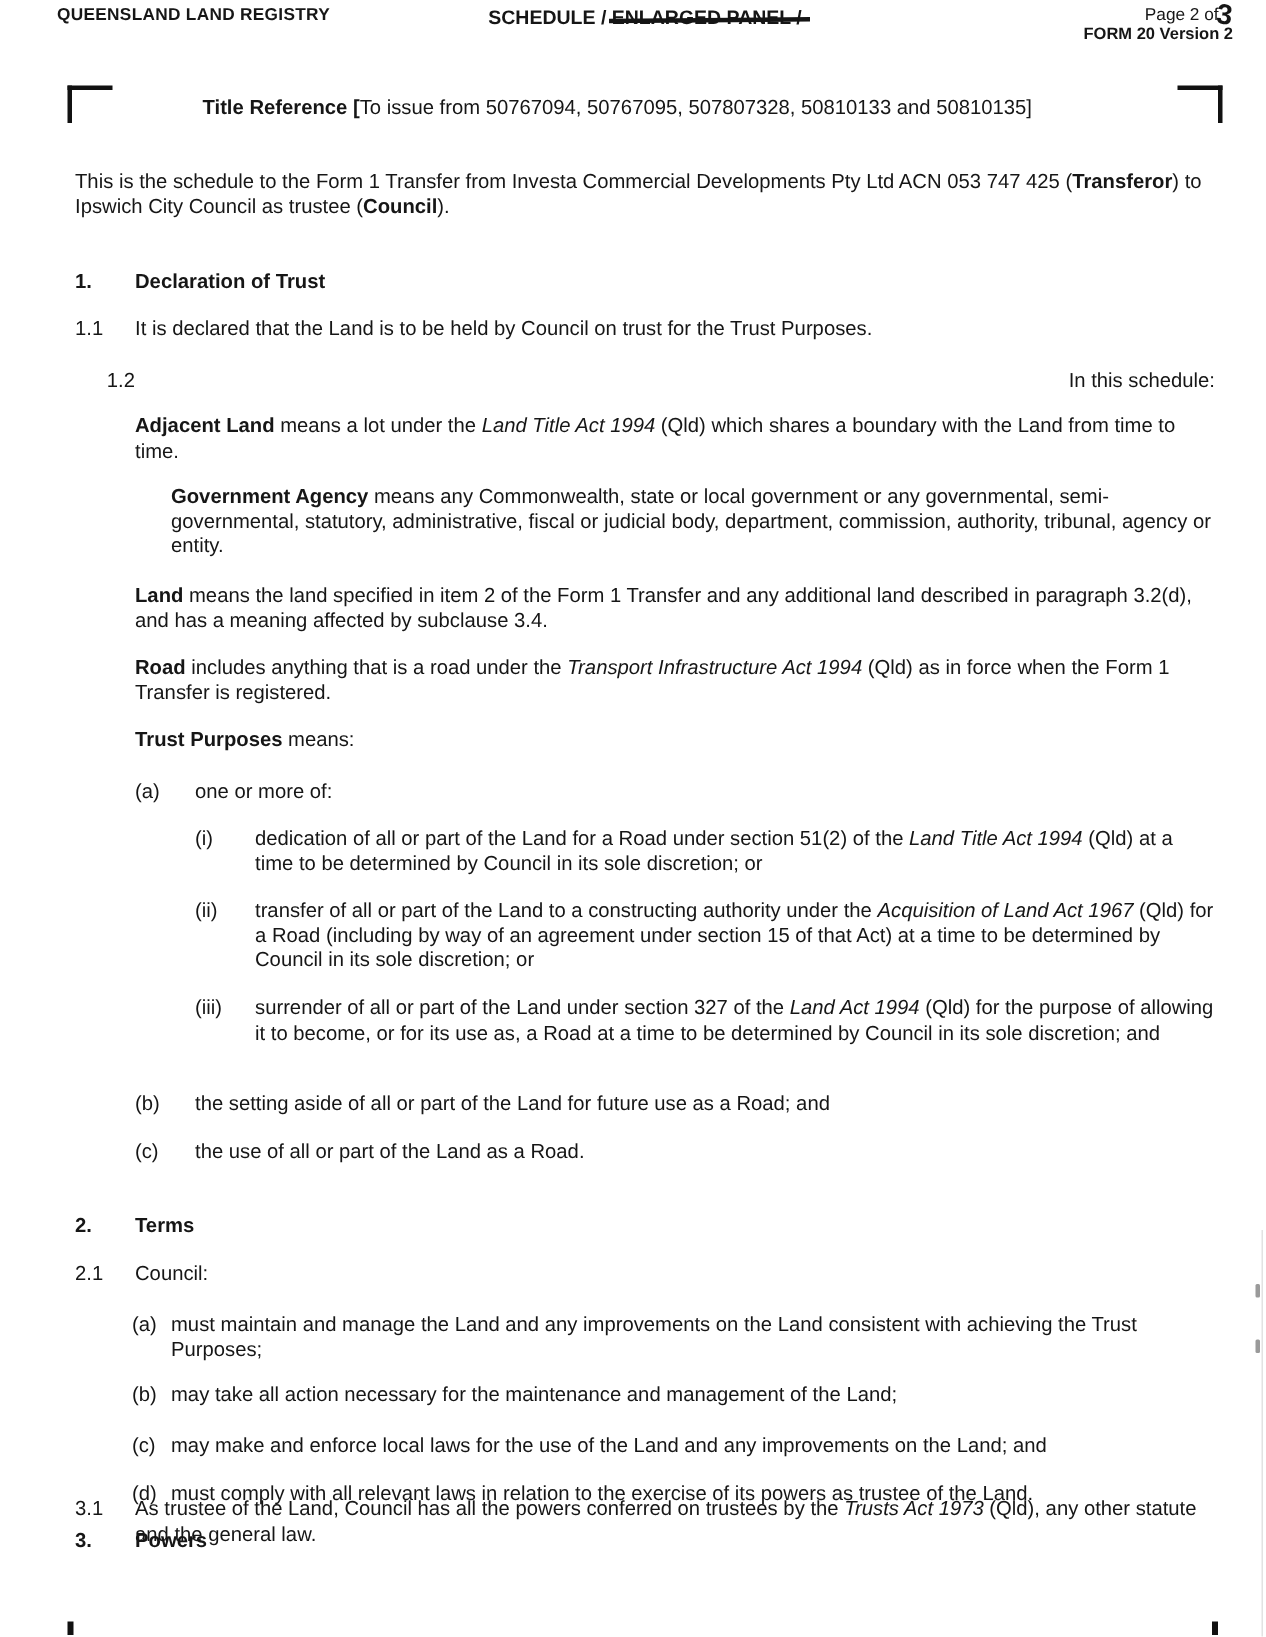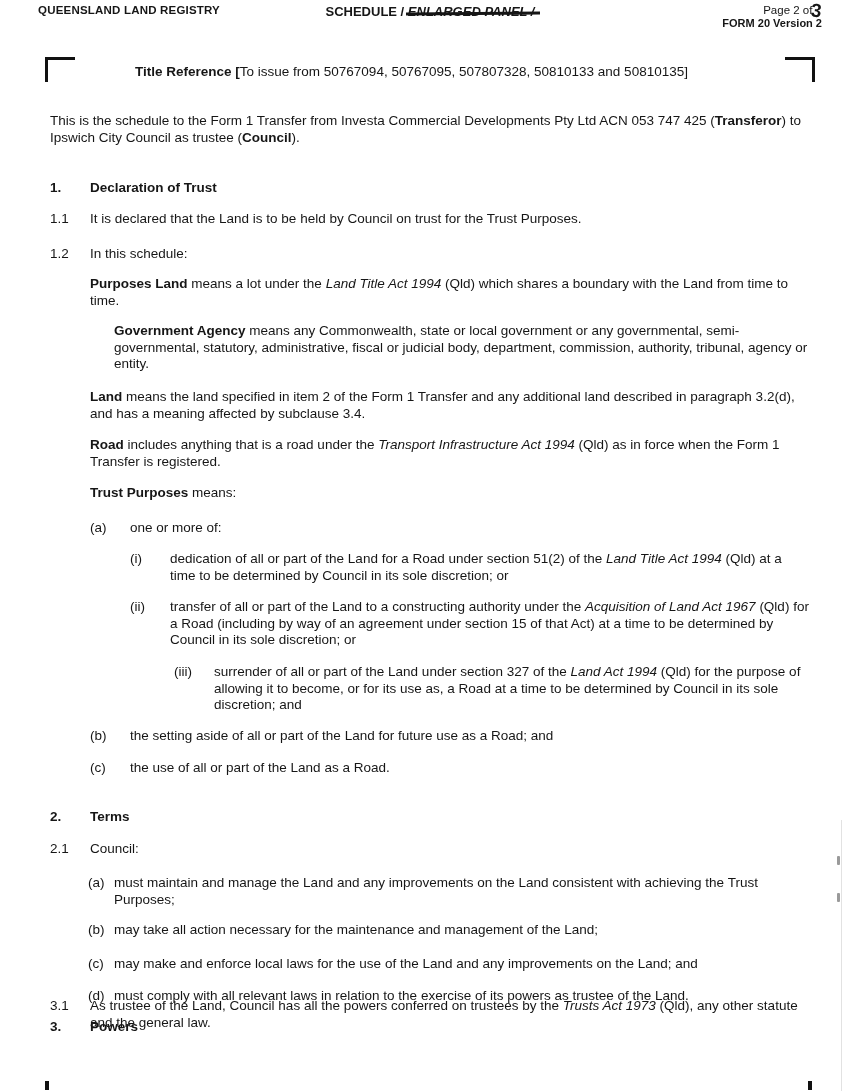--- a/index.html
+++ b/index.html
@@ -23,21 +23,21 @@
   
   .hdr-left{left:38px;top:4px;}
   .hdr-registry{font-size:11.5px;font-weight:bold;letter-spacing:.2px;}
   .hdr-acts{font-size:9.5px;line-height:12px;margin-top:2px;}
   .hdr-center{left:270px;top:4px;width:320px;text-align:center;font-size:13px;font-weight:bold;line-height:16px;}
   .hdr-right{right:22px;top:4px;text-align:right;}
   .hdr-page{font-size:11.5px;}
   .hdr-form{font-size:11px;font-weight:bold;margin-top:1px;}
   .hw3{display:inline-block;font-weight:900;font-size:19px;line-height:11px;transform:rotate(7deg);margin-left:-1px;vertical-align:-3px;}
 
-  .struck{position:relative;white-space:nowrap;font-style:italic;}
+  .struck{position:relative;white-space:nowrap;}
   .struck::after{
     content:"";position:absolute;left:-2px;right:-5px;top:52%;height:2.6px;
     background:#151515;transform:rotate(-0.5deg);
   }
   .struck.s2::after{transform:rotate(0.35deg);top:48%;}
 
   
   .corner-tl{left:45px;top:57px;width:27px;height:22px;border-left:3.5px solid #111;border-top:3.5px solid #111;}
   .corner-tr{left:785px;top:57px;width:27px;height:22px;border-right:3.5px solid #111;border-top:3.5px solid #111;}
   .tick-bl{left:45px;top:1081px;width:3.5px;height:9px;background:#111;}
@@ -87,47 +87,47 @@
 <div class="abs fs-body lvl0 row" style="top:180px;">
   <div class="num heading">1.</div>
   <div class="txt heading">Declaration of Trust</div>
 </div>
 
 <div class="abs fs-body lvl0 row" style="top:211px;">
   <div class="num">1.1</div>
   <div class="txt">It is declared that the Land is to be held by Council on trust for the Trust Purposes.</div>
 </div>
 
-<div class="abs fs-body lvl0 row" style="top:246px;">
+<div class="abs fs-body lvl0 row" style="top:246px;text-align:right;">
   <div class="num">1.2</div>
   <div class="txt">In this schedule:</div>
 </div>
 
-<div class="abs fs-body lvl1" style="top:276px;"><span style="font-weight: bold;">Purposes Land</span><span> means a lot under the </span><span style="font-style: italic;">Land Title Act 1994</span><span> (Qld) which shares a boundary with the Land from time to time.</span></div>
+<div class="abs fs-body lvl1" style="top:276px;"><span style="font-weight: bold;">Adjacent Land</span><span> means a lot under the </span><span style="font-style: italic;">Land Title Act 1994</span><span> (Qld) which shares a boundary with the Land from time to time.</span></div>
 <div class="abs fs-body lvl1" style="top:323px;margin-left:24px;"><span style="font-weight: bold;">Government Agency</span><span> means any Commonwealth, state or local government or any governmental, semi-governmental, statutory, administrative, fiscal or judicial body, department, commission, authority, tribunal, agency or entity.</span></div>
 <div class="abs fs-body lvl1" style="top:389px;"><span style="font-weight: bold;">Land</span><span> means the land specified in item 2 of the Form 1 Transfer and any additional land described in paragraph 3.2(d), and has a meaning affected by subclause 3.4.</span></div>
 <div class="abs fs-body lvl1" style="top:437px;"><span style="font-weight: bold;">Road</span><span> includes anything that is a road under the </span><span style="font-style: italic;">Transport Infrastructure Act 1994</span><span> (Qld) as in force when the Form 1 Transfer is registered.</span></div>
 <div class="abs fs-body lvl1" style="top:485px;"><span style="font-weight: bold;">Trust Purposes</span><span> means:</span></div>
 
 <div class="abs fs-body lvl1 row" style="top:520px;">
   <div class="num">(a)</div>
   <div class="txt">one or more of:</div>
 </div>
 
 <div class="abs fs-body lvl2 row" style="top:551px;">
   <div class="num">(i)</div>
   <div class="txt"><span>dedication of all or part of the Land for a Road under section 51(2) of the </span><span style="font-style: italic;">Land Title Act 1994</span><span> (Qld) at a time to be determined by Council in its sole discretion; or</span></div>
 </div>
 
 <div class="abs fs-body lvl2 row" style="top:599px;">
   <div class="num">(ii)</div>
   <div class="txt"><span>transfer of all or part of the Land to a constructing authority under the </span><span style="font-style: italic;">Acquisition of Land Act 1967</span><span> (Qld) for a Road (including by way of an agreement under section 15 of that Act) at a time to be determined by Council in its sole discretion; or</span></div>
 </div>
 
-<div class="abs fs-body lvl2 row" style="top:664px;margin-left:44px;">
+<div class="abs fs-body lvl2 row" style="top:664px;">
   <div class="num">(iii)</div>
   <div class="txt"><span>surrender of all or part of the Land under section 327 of the </span><span style="font-style: italic;">Land Act 1994</span><span> (Qld) for the purpose of allowing it to become, or for its use as, a Road at a time to be determined by Council in its sole discretion; and</span></div>
 </div>
 
 <div class="abs fs-body lvl1 row" style="top:728px;">
   <div class="num">(b)</div>
   <div class="txt">the setting aside of all or part of the Land for future use as a Road; and</div>
 </div>
 
 <div class="abs fs-body lvl1 row" style="top:760px;">

